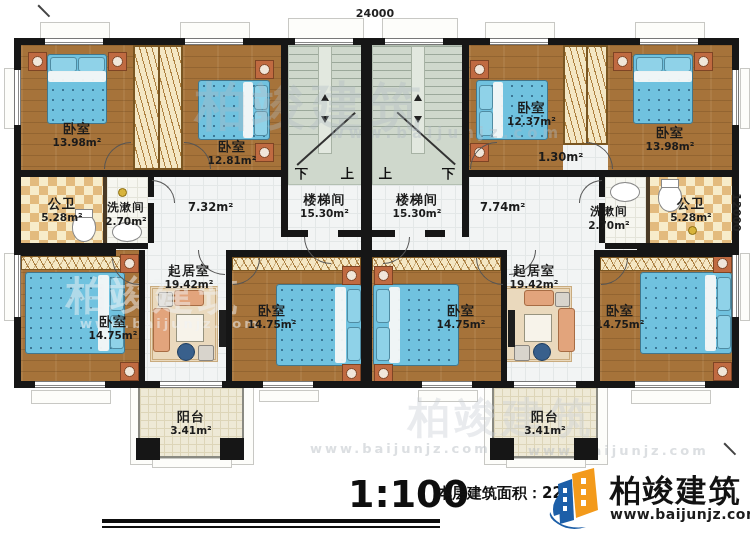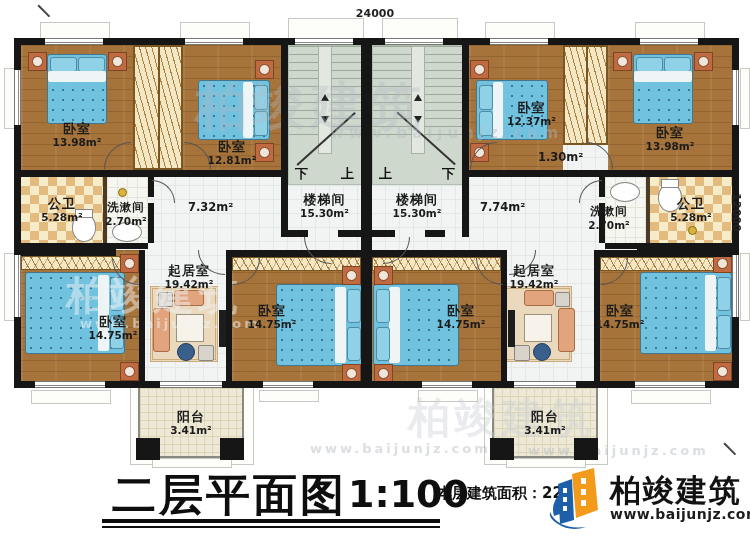--- a/index.html
+++ b/index.html
@@ -384,21 +384,20 @@
       <span class="rarea">14.75m²</span>
     </div>
   <div class="abs rlabel" style="left:492px;top:405px;width:106px;height:36px;">
     <span class="rname">阳台</span>
       <span class="rarea">3.41m²</span>
     </div>
 
   <div class="abs dim" style="left:340px;top:7px;width:70px;text-align:center;">24000</div>
   <div class="abs dim" style="left:706px;top:206px;width:60px;text-align:center;transform:rotate(90deg);">12000</div>
 
-  <div class="abs t-title" style="left:112px;top:466px;">二层平面图</div>
   <div class="abs t-scale" style="left:348px;top:472px;font-weight:bold;">1:100</div>
   <div class="abs uline" style="left:102px;top:519px;width:338px;height:4px;"></div>
   <div class="abs uline" style="left:102px;top:526px;width:338px;height:1.5px;"></div>
   <div class="abs info" style="left:437px;top:484px;">
     <span>本层建筑面积：</span><span>223</span></div>
   <svg class="abs" style="left:540px;top:462px;z-index:40;" width="70" height="72" viewBox="0 0 70 72">
     <path d="M10 50 Q18 68 46 65 Q30 70 18 62 Q8 56 10 50 Z" fill="#1d5fa8"></path>
     <path d="M14 54 Q10 40 22 30 L20 52 Z" fill="#1d5fa8"></path>
     <polygon points="32,12 54,6 58,48 36,56" fill="#f39a1b"></polygon>
     <polygon points="18,22 32,17 34,58 20,62" fill="#1d5fa8"></polygon>

